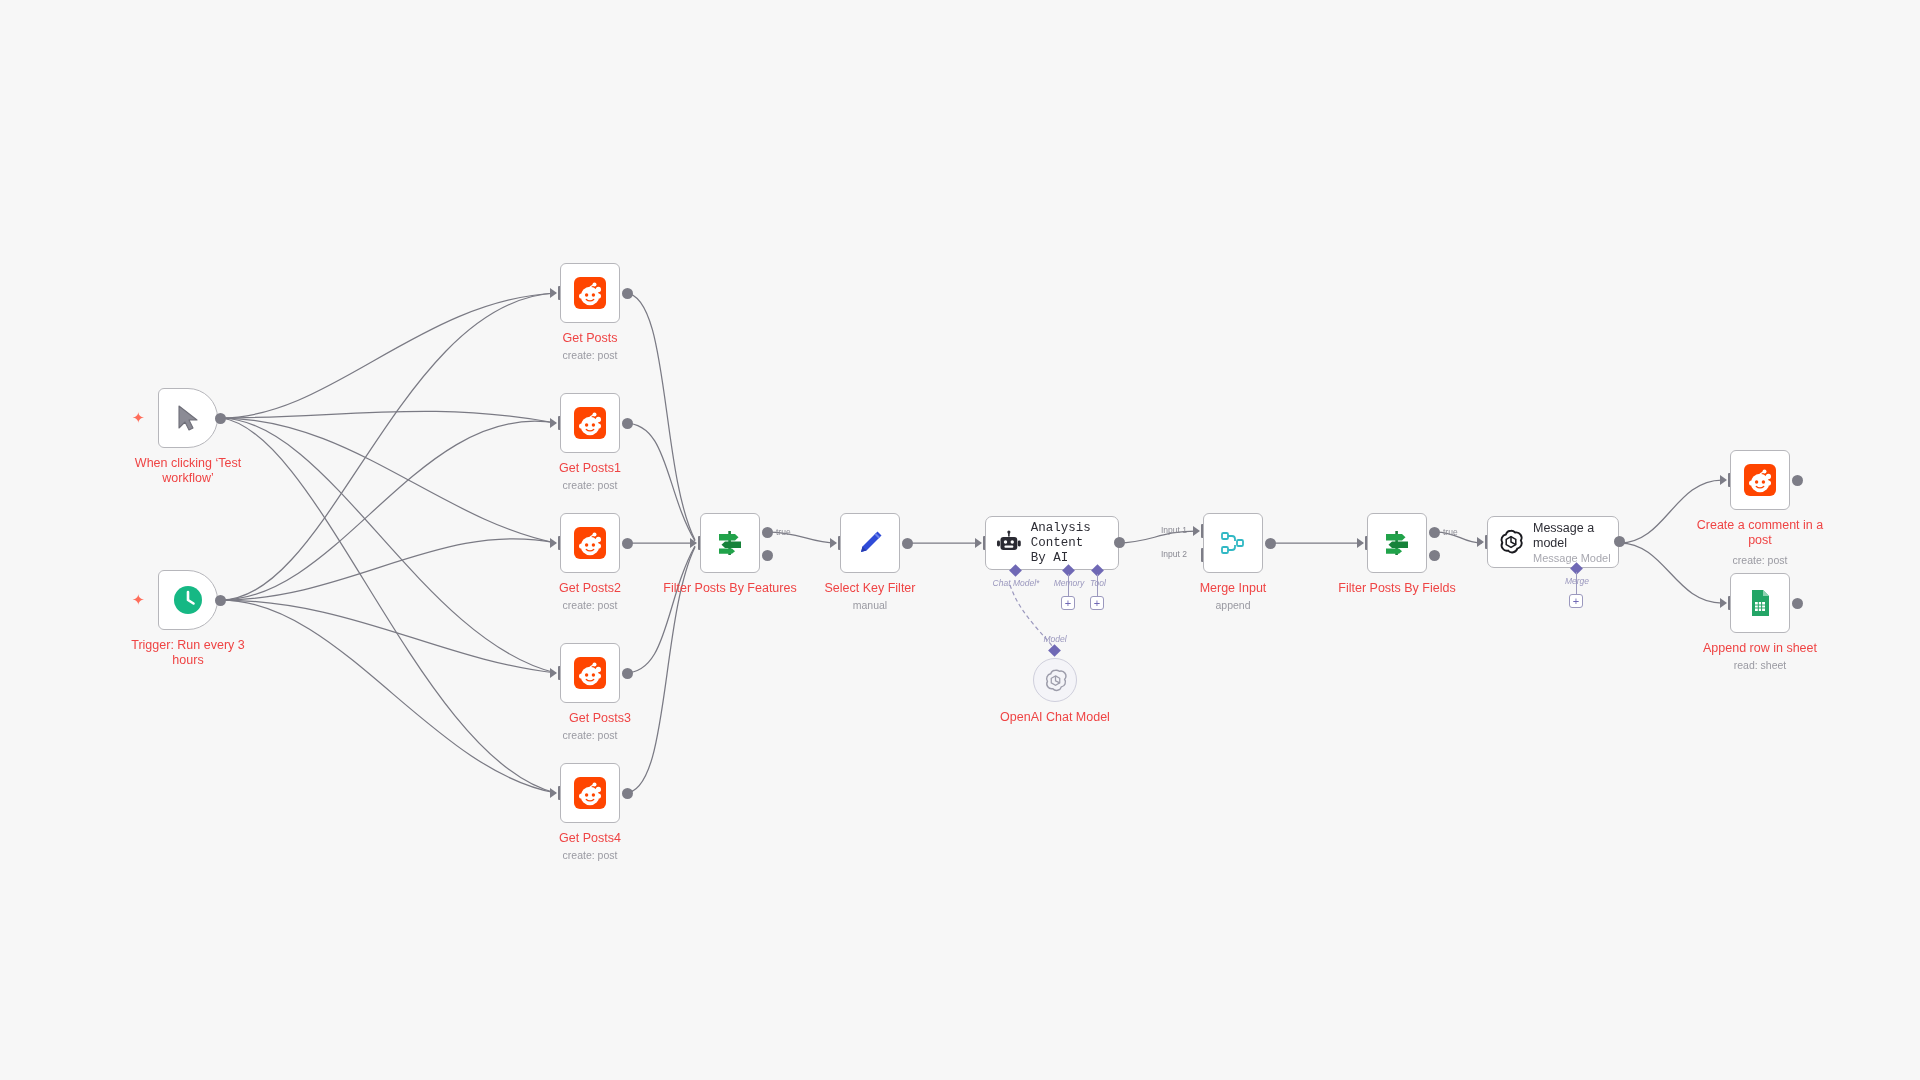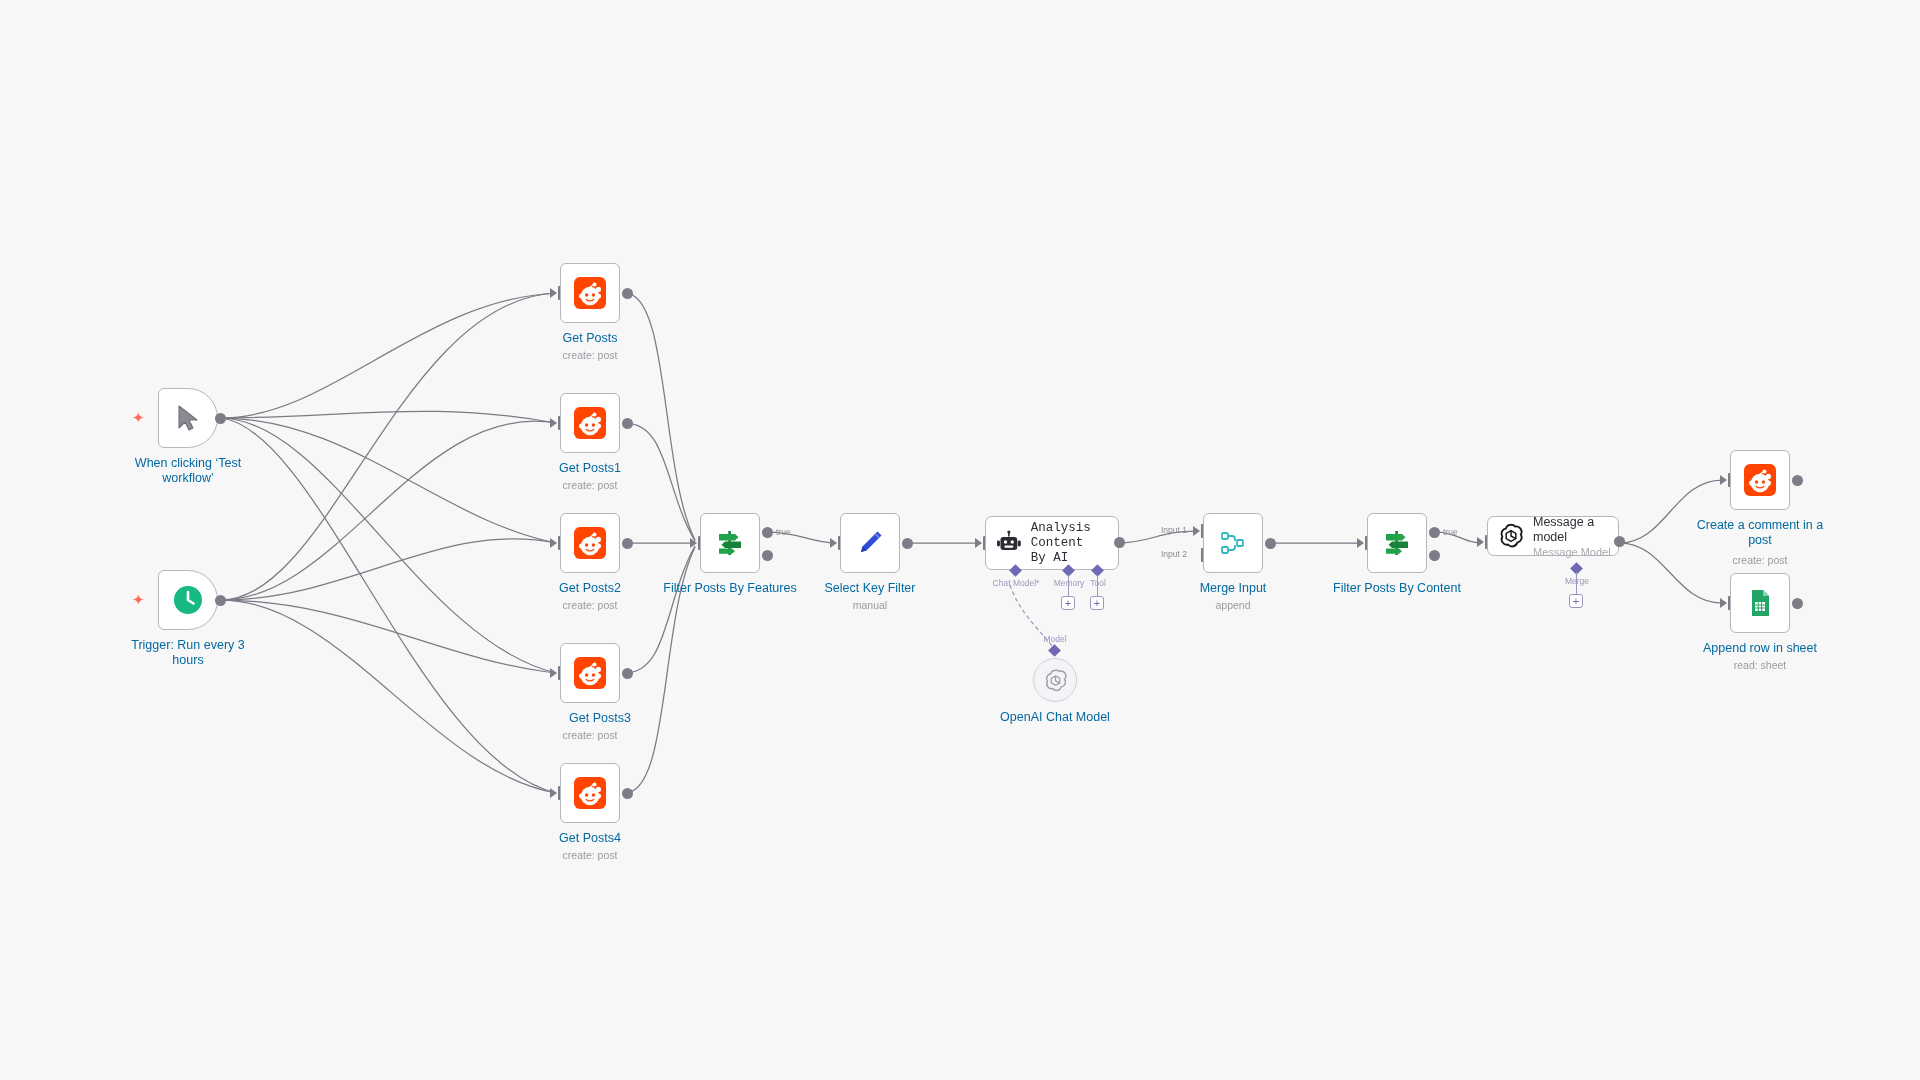--- a/index.html
+++ b/index.html
@@ -19,28 +19,28 @@
   .box {
     position: absolute;
     background: #fff;
     border: 1px solid #b6b6bb;
     border-radius: 6px;
     display: flex; align-items: center; justify-content: center;
   }
   .box.sq { width: 60px; height: 60px; }
   .box.trigger { border-radius: 6px 30px 30px 6px; width: 60px; height: 60px; }
   .box.wide { width: 134px; height: 54px; border-radius: 7px; justify-content: flex-start; padding-left: 10px; gap: 9px; }
-  .box.wide2 { width: 132px; height: 40px; border-radius: 7px; justify-content: flex-start; padding-left: 10px; gap: 9px; }
+  .box.wide2 { width: 132px; height: 52px; border-radius: 7px; justify-content: flex-start; padding-left: 10px; gap: 9px; }
 
   
   .lbl {
     position: absolute;
     text-align: center;
     font-size: 12.5px;
-    color: #0369a1;
+    color: #ef4444;
     line-height: 1.18;
     width: 170px;
     left: 50%;
     transform: translateX(-50%);
     white-space: pre-line;
   }
   .sub {
     position: absolute;
     text-align: center;
     font-size: 10.5px;
@@ -72,20 +72,21 @@
   .spark { position: absolute; color: #ff6d5a; font-size: 15px; line-height: 1; }
 
   
   .diamond {
     position: absolute; width: 9px; height: 9px; background: #6f68b5;
     transform: rotate(45deg);
   }
   .subLbl {
     position: absolute; font-size: 8.5px; color: #9b98be; white-space: nowrap;
     transform: translateX(-50%);
+    font-style: italic;
   }
   .plusbtn {
     position: absolute; width: 14px; height: 14px; border: 1px solid #9b98be;
     border-radius: 3px; background: #fff; color: #6f68b5;
     font-size: 11px; line-height: 12px; text-align: center;
   }
   .portLbl {
     position: absolute; font-size: 8.5px; color: #8a8a93; white-space: nowrap;
   }
   .trueLbl {
@@ -390,21 +391,21 @@
       <svg class="icon" width="30" height="30" viewBox="0 0 30 30">
         <rect x="13.3" y="3" width="2.6" height="24" fill="#1e7c3c"></rect>
         <path d="M4 6 h16 l3.5 3.2 -3.5 3.2 h-16 z" fill="#21a34a"></path>
         <path d="M26 13.6 h-16 l-3.5 3.2 3.5 3.2 h16 z" fill="#17823a"></path>
         <path d="M4 20.6 h13 l3 2.6 -3 2.6 h-13 z" fill="#21a34a"></path>
       </svg>
     </div>
     <div class="outdot" style="left:62px; top:14px;"></div>
     <div class="trueLbl" style="left:76px; top:14px;">true</div>
     <div class="outdot" style="left:62px; top:37px;"></div>
-    <div class="lbl" style="left:30px; top:68px;">Filter Posts By Content</div>
+    <div class="lbl" style="left:30px; top:68px;">Filter Posts By Fields</div>
   </div>
 
   <div class="node" style="left:1487px; top:516px;">
     <div class="inarrow" style="left:-10px; top:21px;"></div>
     <div class="inbar" style="left:-2px; top:19px;"></div>
     <div class="box wide2" style="left:0; top:0;">
       <svg class="icon" width="26" height="26" viewBox="0 0 26 26">
         <path d="M13 1.8a5.4 5.4 0 0 0-5.1 3.7 5.4 5.4 0 0 0-3.6 8.2 5.4 5.4 0 0 0 5.8 7.9 5.4 5.4 0 0 0 9.2-2 5.4 5.4 0 0 0 3.6-8.2 5.4 5.4 0 0 0-5.8-7.9 5.4 5.4 0 0 0-4.1-1.7z" fill="none" stroke="#1a1a1f" stroke-width="1.9"></path>
         <path d="M13 7.6 L17.8 10.4 L17.8 15.6 L13 18.4 L8.2 15.6 L8.2 10.4 Z" fill="none" stroke="#1a1a1f" stroke-width="1.5"></path>
         <path d="M13 7.6 L13 13 L17.8 15.6" fill="none" stroke="#1a1a1f" stroke-width="1.5"></path>

